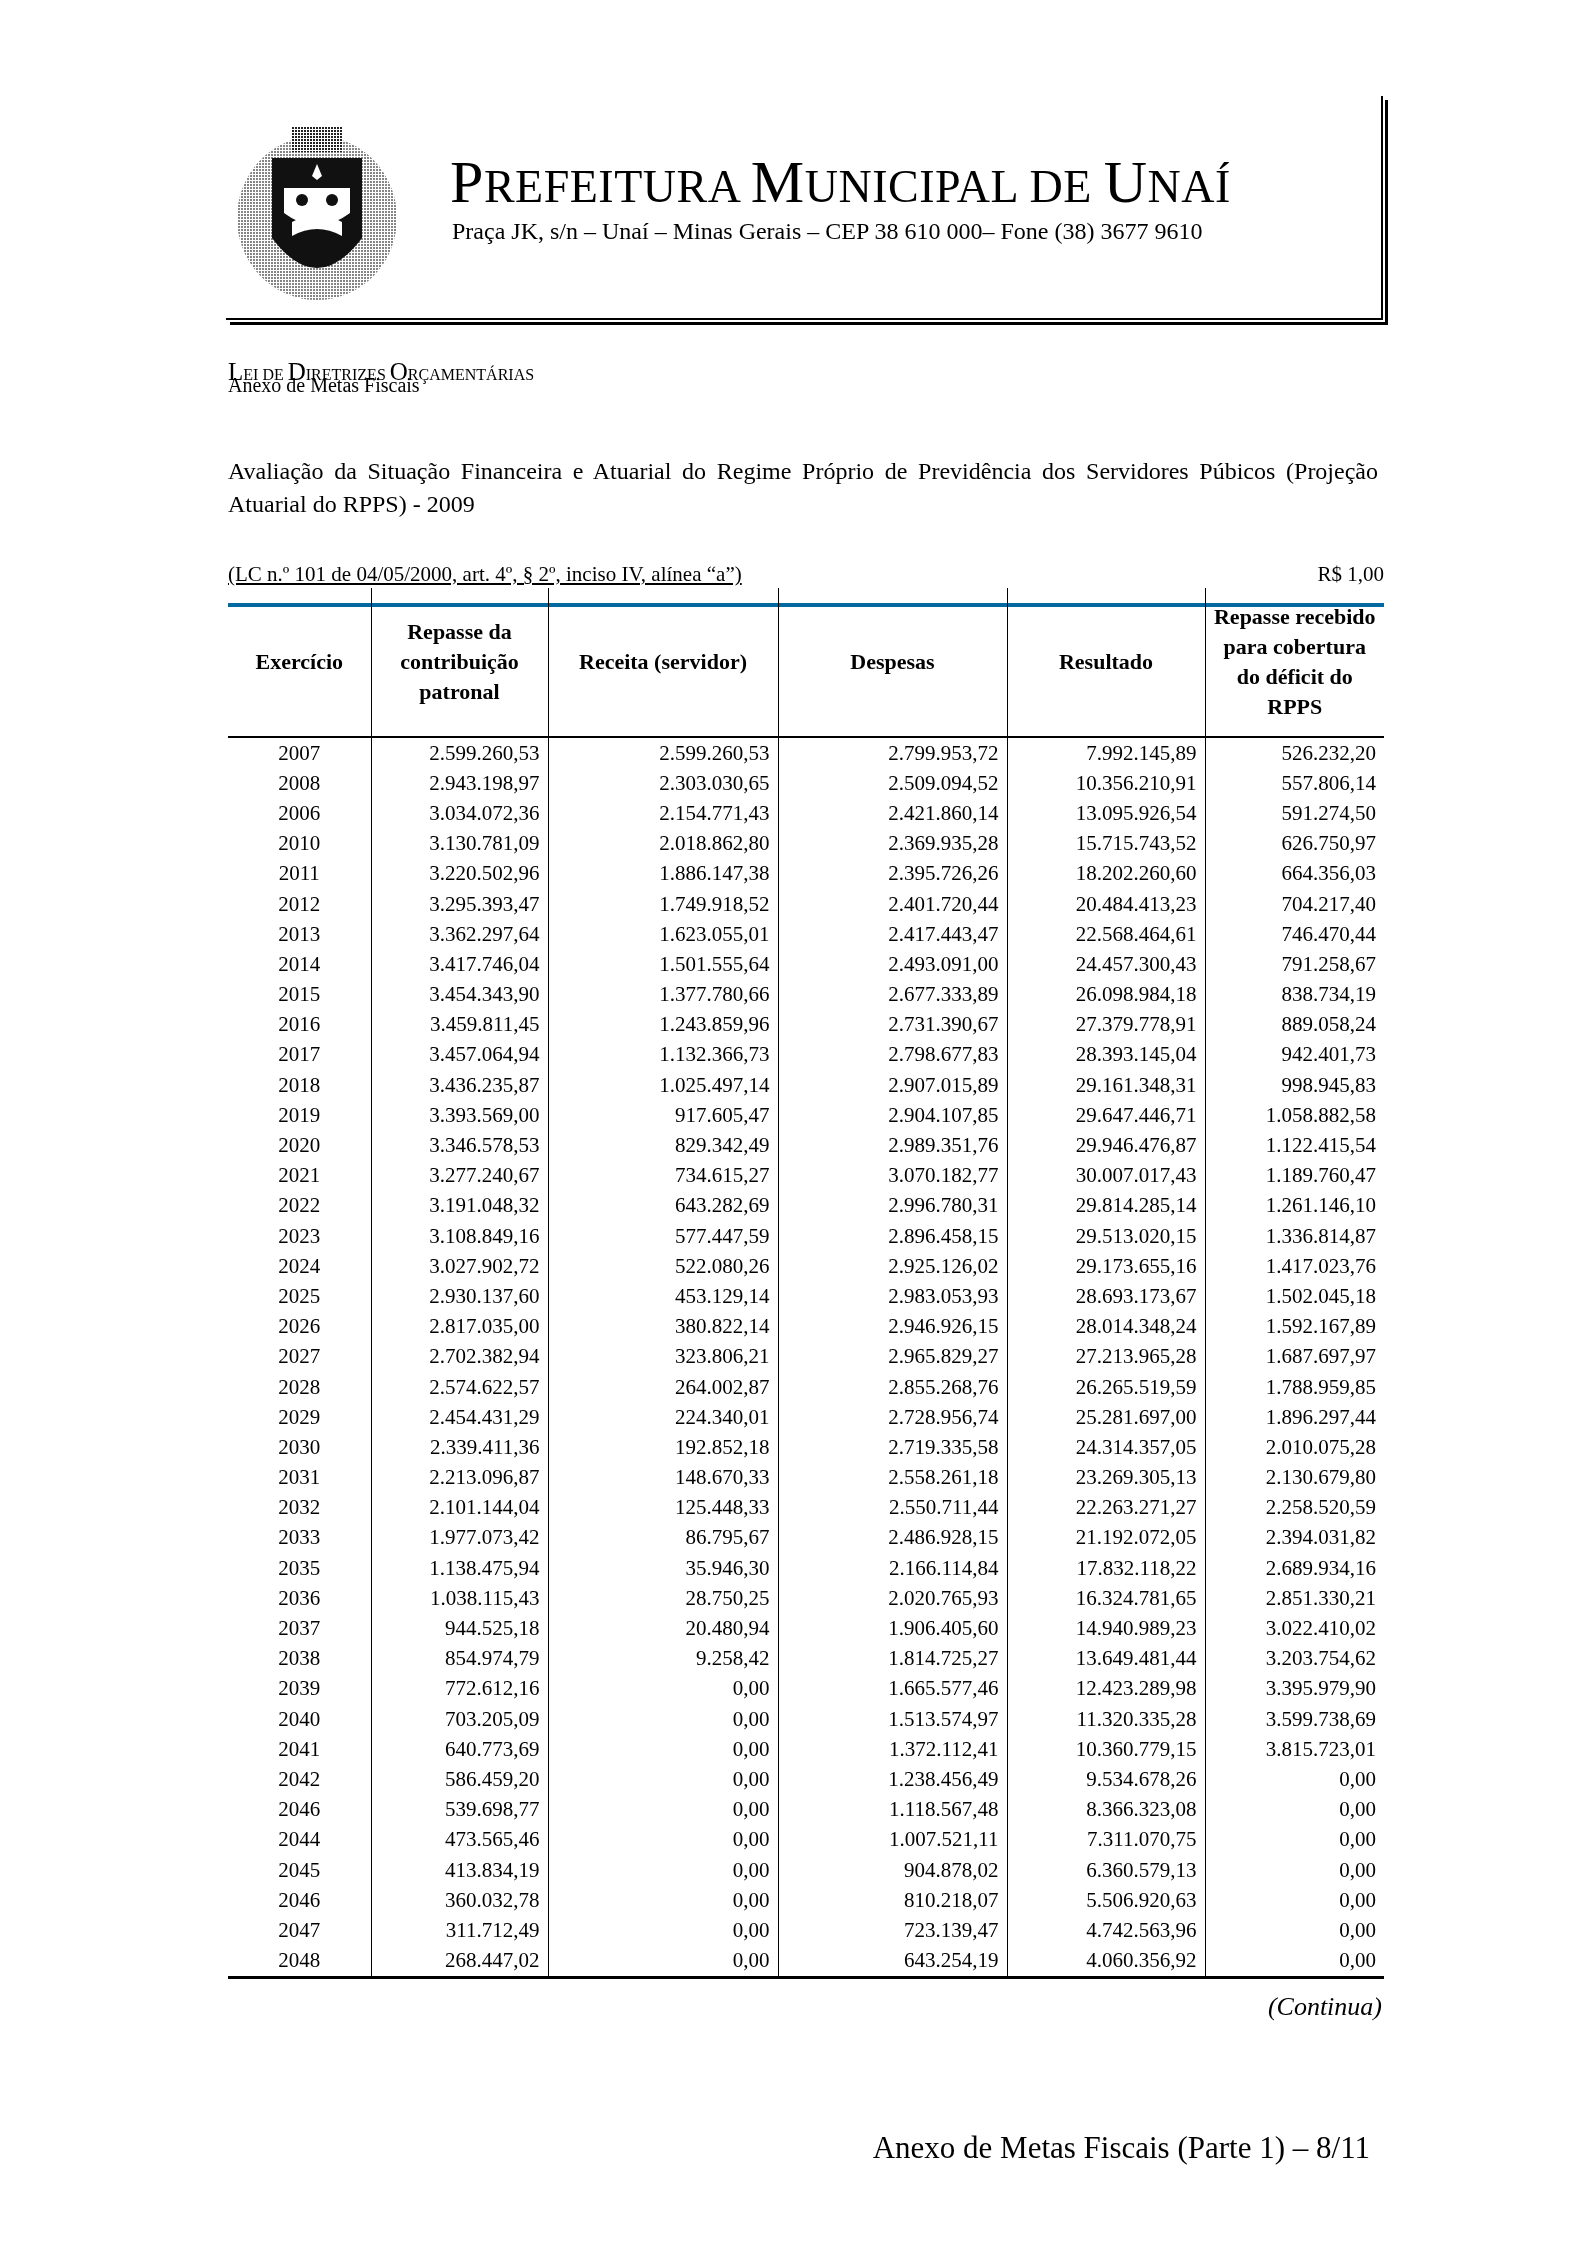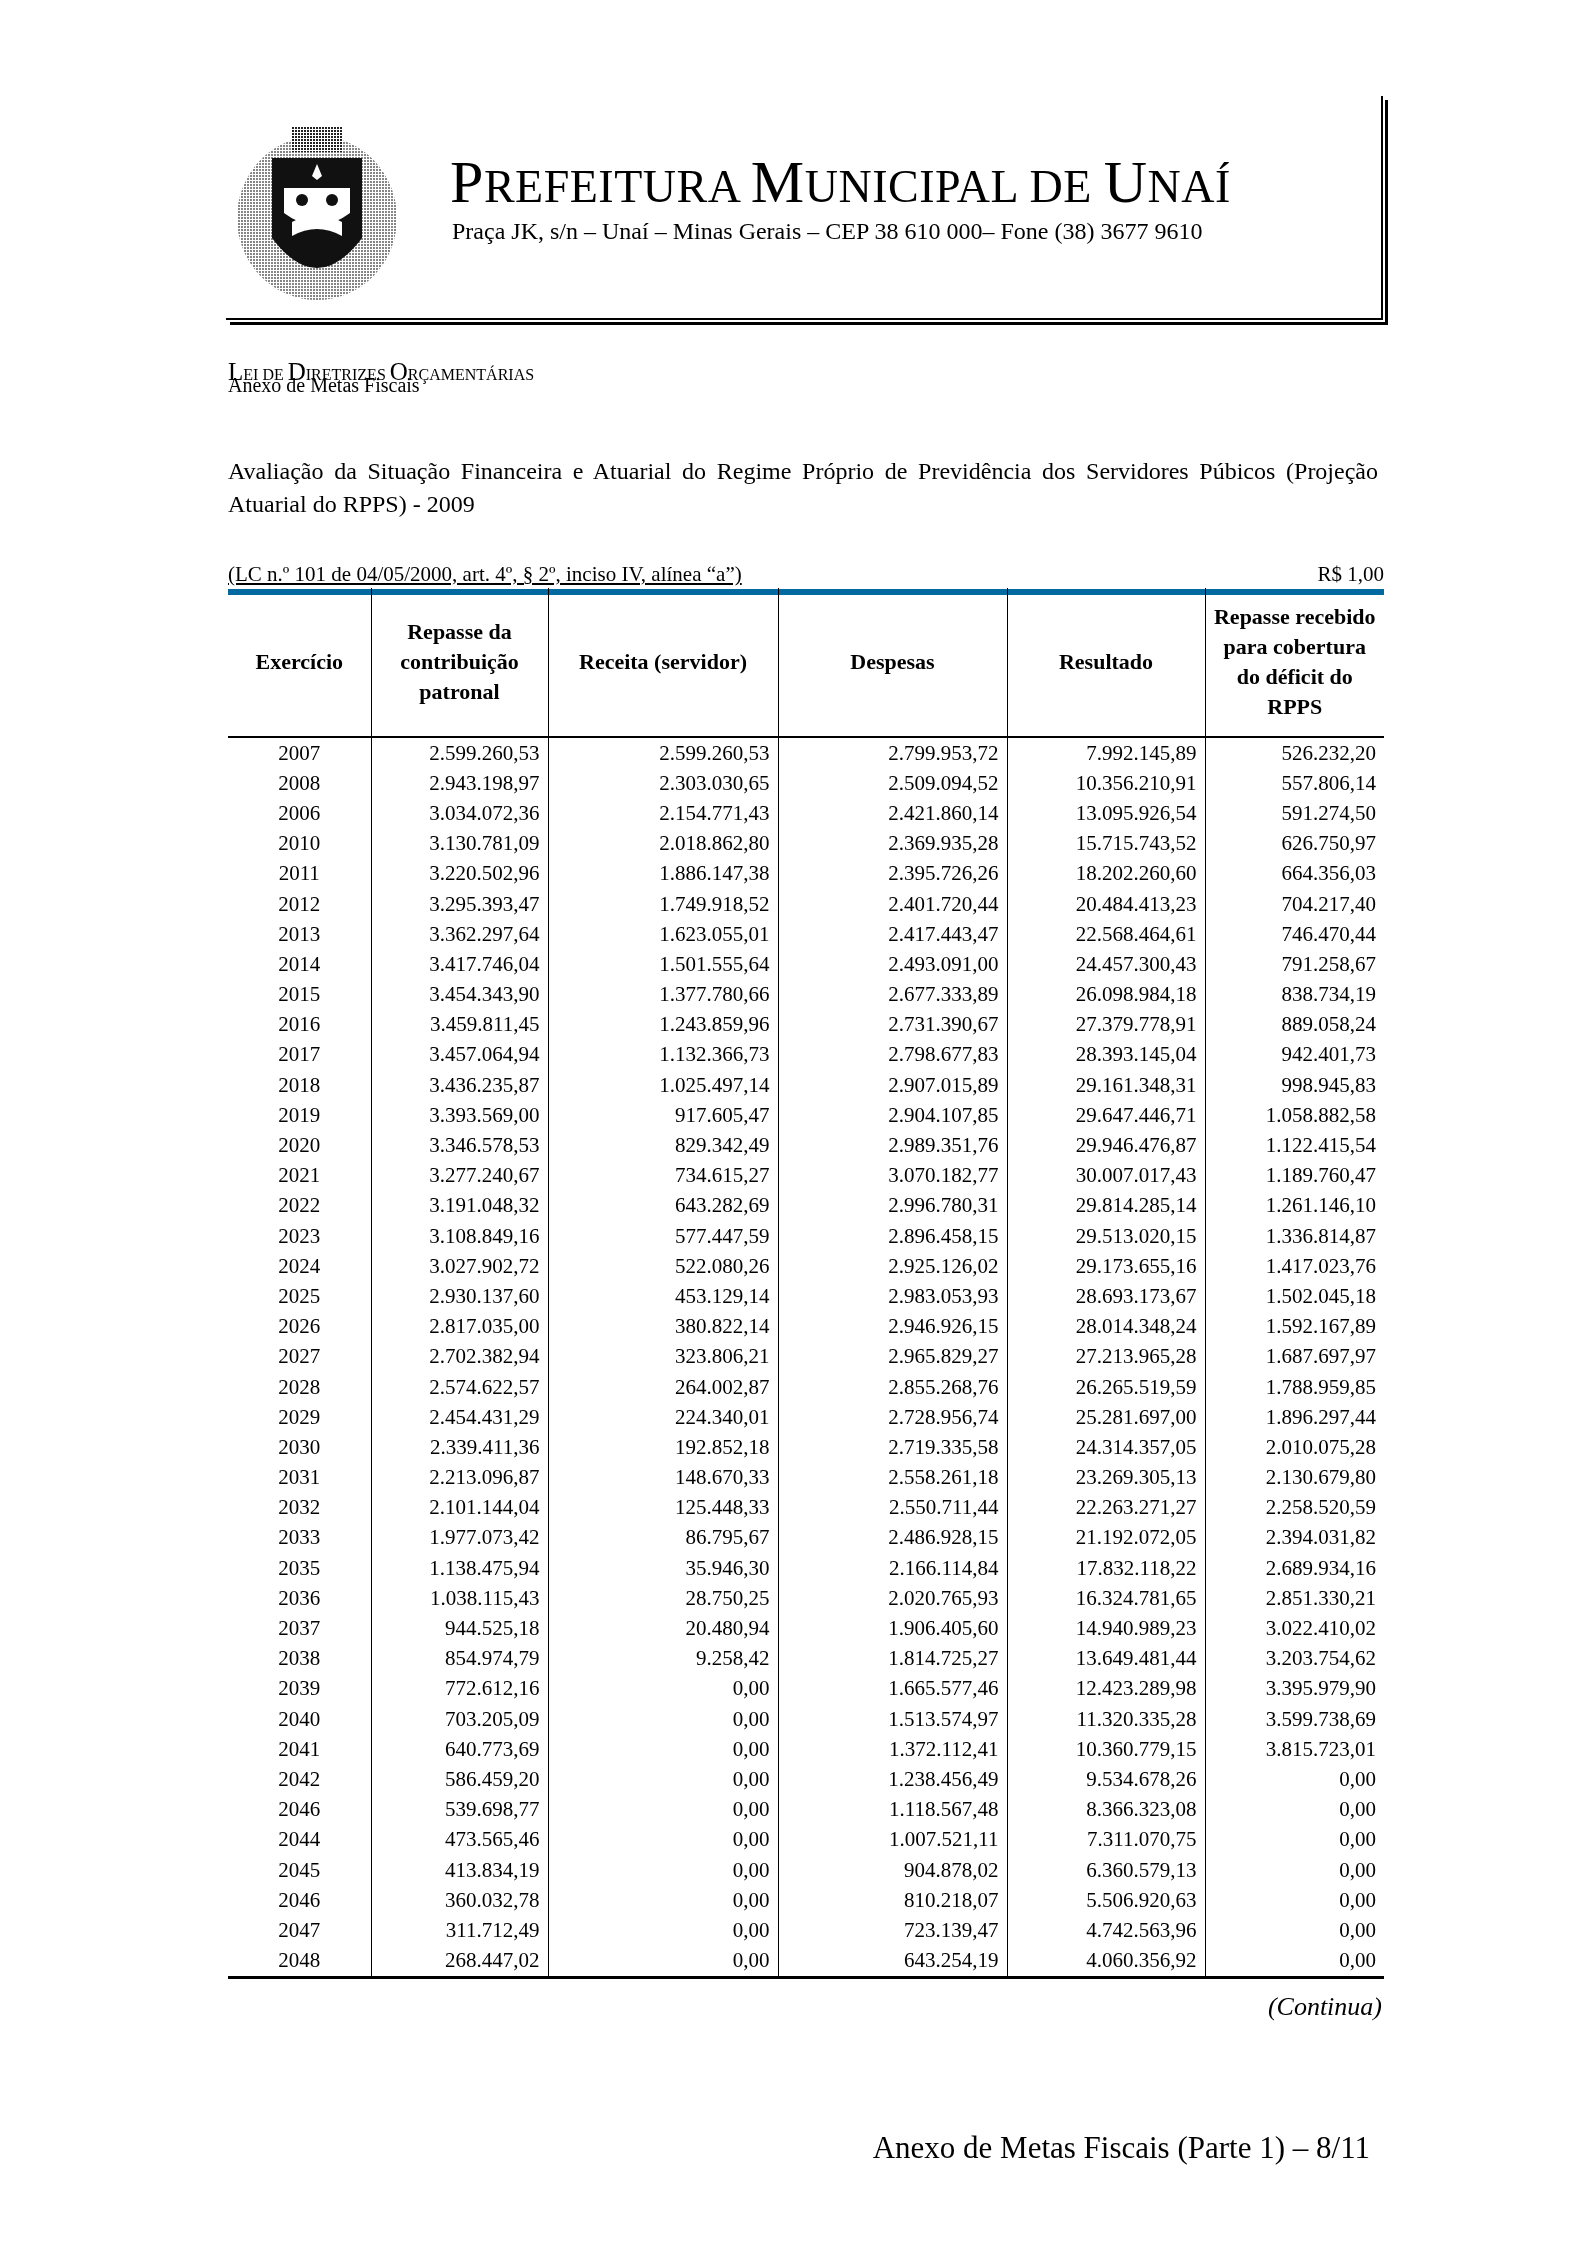--- a/index.html
+++ b/index.html
@@ -25,21 +25,21 @@
   }
   .lei { position: absolute; left: 228px; top: 358px; font-size: 23px; }
   .lei .cap { font-size: 25px; }
   .lei .sc { font-size: 16px; }
   .anexo { position: absolute; left: 228px; top: 374px; font-size: 20px; }
   .aval {
     position: absolute; left: 228px; top: 455px; width: 1150px; font-size: 24px; line-height: 33px; text-align: justify;
   }
   .lc-line {
     position: absolute; left: 228px; top: 562px; width: 1156px; font-size: 21px;
-    display: flex; justify-content: space-between; border-bottom: 6px solid #0369a1; padding-bottom: 2px;
+    display: flex; justify-content: space-between; border-bottom: 4px solid #0369a1; padding-bottom: 16px;
   }
   .lc-line .lc { text-decoration: underline; }
   table.main {
     position: absolute; left: 228px; top: 588px; width: 1156px; border-collapse: collapse; font-size: 21px;
   }
   table.main th {
     font-weight: bold; font-size: 22px; line-height: 30px; padding: 0 4px; vertical-align: middle; text-align: center;
     border-left: 1.5px solid #000; height: 148px; border-bottom: 2px solid #000;
   }
   table.main th:first-child { border-left: none; }

